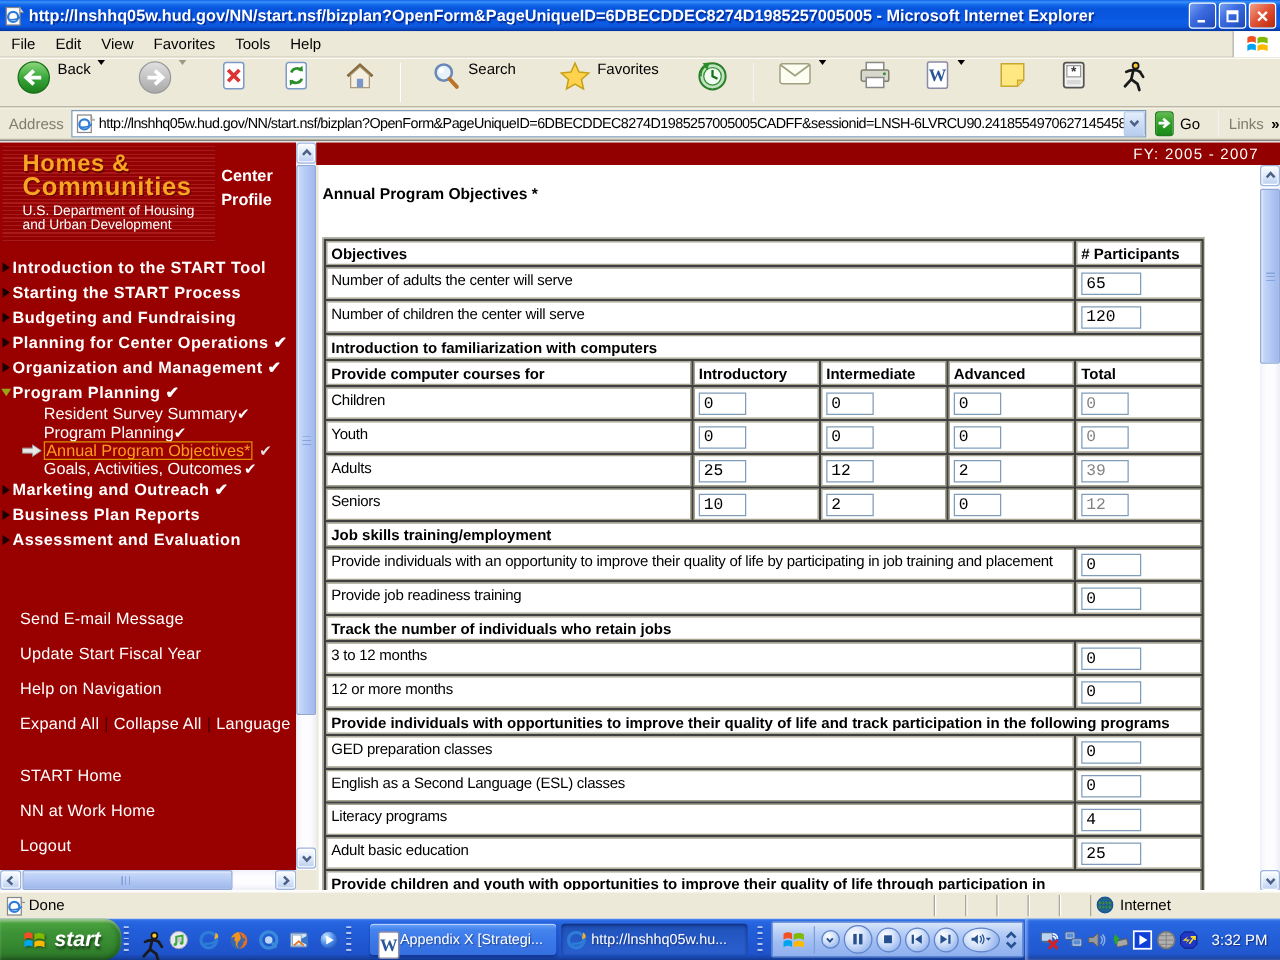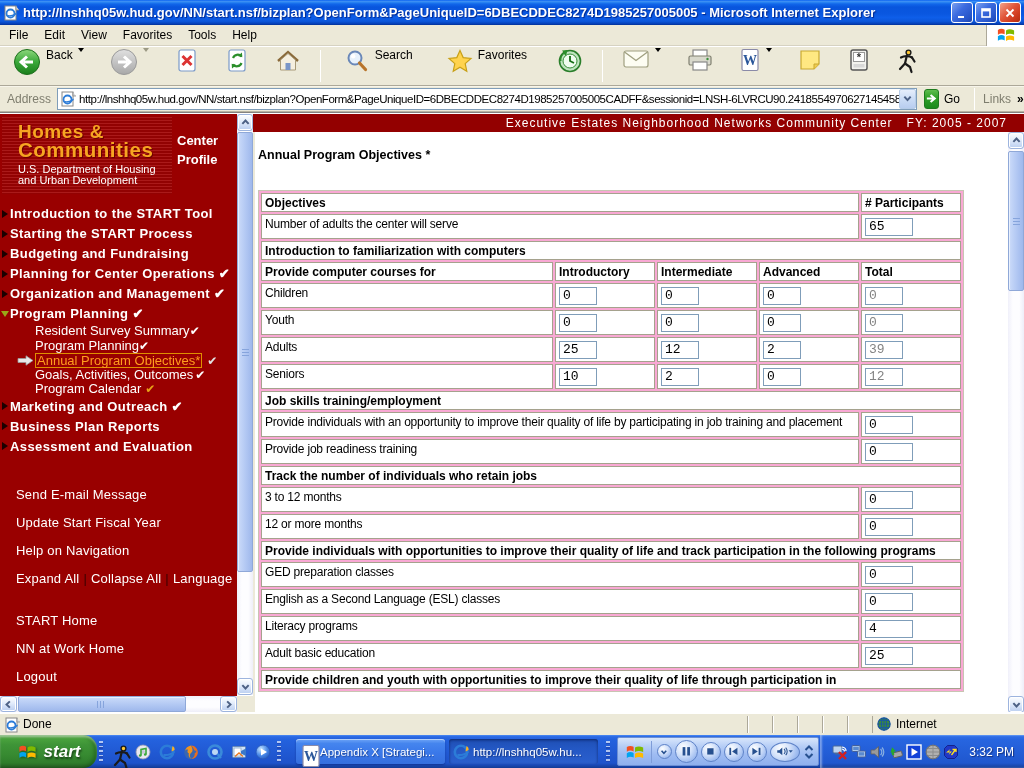--- a/index.html
+++ b/index.html
@@ -107,21 +107,21 @@
   .sb-corner { position:absolute; background:#ECE9D8; }
 
   
   #main-banner { position:absolute; left:253px; top:1px; width:771px; height:18px; background:#930000;
     color:#fff; font-size:12px; letter-spacing:1px; display:flex; align-items:center; justify-content:flex-end; padding-right:17px; white-space:nowrap; }
   #main-banner .fy { margin-left:14px; }
   #mainframe { position:absolute; left:255px; top:19px; width:753px; height:581px; background:#fff; overflow:hidden; }
   #main-heading { position:absolute; left:3px; top:16px; font-size:12.5px; font-weight:bold; color:#000; }
 
   #obj-table { position:absolute; left:3px; top:58px; border-collapse:separate; border-spacing:2px;
-    background:#f9a8d4; table-layout:fixed; width:704px; border:1px solid #C8C5B2; }
+    background:#404040; table-layout:fixed; width:704px; border:1px solid #C8C5B2; }
   #obj-table td { background:#fff; border:1px solid #A5A28D; font-size:12px; color:#000;
     padding:1px 2px 1px 3px; vertical-align:middle; overflow:hidden; white-space:nowrap; }
   #obj-table td.hdr { font-weight:bold; height:19px; }
   #obj-table td.sec { font-weight:bold; height:19px; }
   #obj-table td.lbl { height:25px; vertical-align:top; padding-top:2px; letter-spacing:-0.2px;margin-left:27px; }
   #obj-table td.inp { height:16px;margin-top:42px; }
   #obj-table input { height:18px; border:1px solid #7F9DB9; font-family:"Liberation Mono","DejaVu Sans Mono",monospace;
     font-size:13px; color:#000; padding:0 0 0 3px; background:#fff; display:block; }
   #obj-table input.w48 { width:48px; }
   #obj-table input.w38 { width:38px; }
@@ -420,21 +420,20 @@
         <div class="nav0" data-name="sidebar-item-organization-and-management"><span class="bullet" data-name="collapsed-triangle-icon"></span><span data-name="sidebar-item-label">Organization and Management</span><span class="check-w" data-name="checkmark-icon">✔</span></div>
         <div class="nav0" data-name="sidebar-item-program-planning"><span class="bullet open" data-name="expanded-triangle-icon"></span><span data-name="sidebar-item-label">Program Planning</span><span class="check-w" data-name="checkmark-icon">✔</span></div>
         <div class="nav1" data-name="sidebar-item-resident-survey-summary"><span data-name="sidebar-item-label">Resident Survey Summary</span><span class="check-w" data-name="checkmark-icon" style="margin-left: 0px;">✔</span></div>
         <div class="nav1" data-name="sidebar-item-program-planning"><span data-name="sidebar-item-label">Program Planning</span><span class="check-w" data-name="checkmark-icon" style="margin-left: 0px;">✔</span></div>
         <div class="nav1" data-name="sidebar-item-annual-program-objectives"><span class="nav-arrow" data-name="current-page-arrow-icon">
             <svg viewBox="0 0 17 11" width="17" height="11">
               <path d="M1 3.5 H9 V0.8 L16 5.5 L9 10.2 V7.5 H1 Z" fill="#E8E8E8" stroke="#9A9A9A" stroke-width="0.8"></path>
             </svg>
           </span><span data-name="sidebar-item-label" class="nav-hl">Annual Program Objectives*</span><span class="check-g" data-name="checkmark-icon">✔</span></div>
         <div class="nav1" data-name="sidebar-item-goals-activities-outcomes"><span data-name="sidebar-item-label">Goals, Activities, Outcomes</span><span class="check-w" data-name="checkmark-icon">✔</span></div>
-        <div class="nav1" data-name="sidebar-item-program-calendar"><span data-name="sidebar-item-label">Program Calendar</span><span class="check-o" data-name="checkmark-icon">✔</span></div>
         <div class="nav0" data-name="sidebar-item-marketing-and-outreach"><span class="bullet" data-name="collapsed-triangle-icon"></span><span data-name="sidebar-item-label">Marketing and Outreach</span><span class="check-w" data-name="checkmark-icon">✔</span></div>
         <div class="nav0" data-name="sidebar-item-business-plan-reports"><span class="bullet" data-name="collapsed-triangle-icon"></span><span data-name="sidebar-item-label">Business Plan Reports</span></div>
         <div class="nav0" data-name="sidebar-item-assessment-and-evaluation"><span class="bullet" data-name="collapsed-triangle-icon"></span><span data-name="sidebar-item-label">Assessment and Evaluation</span></div>
       </div>
     <div id="side-links" data-name="sidebar-links">
         <div class="slink" data-name="sidebar-link-send-e-mail-message">Send E-mail Message</div>
         <div class="slink" data-name="sidebar-link-update-start-fiscal-year">Update Start Fiscal Year</div>
         <div class="slink" data-name="sidebar-link-help-on-navigation">Help on Navigation</div>
         <div class="slink" data-name="sidebar-link-expand-collapse-refresh"><span data-name="sidebar-link-expand-all">Expand All</span><span class="pipe" data-name="separator">|</span><span data-name="sidebar-link-collapse-all">Collapse All</span><span class="pipe" data-name="separator">|</span><span data-name="sidebar-link-refresh">Language</span></div>
       </div>
@@ -473,21 +472,20 @@
     <div class="sb-btn h" style="left:220px; top:0;" data-name="scroll-right-button">
         <svg viewBox="0 0 10 10">
           <path d="M3.5 1.5 L7.2 5 L3.5 8.5" fill="none" stroke="#4D6185" stroke-width="2.2"></path>
         </svg>
       </div>
   </div>
   <div class="sb-corner" style="left:237px; top:583px; width:16px; height:16px;" data-name="scrollbar-corner"></div>
   <div id="side-divider" data-name="frame-divider"></div>
 
   <div id="main-banner" data-name="center-banner">
-    <span data-name="banner-center-name">Executive Estates Neighborhood Networks Community Center</span>
     <span class="fy" data-name="banner-fiscal-year">FY: 2005 - 2007</span>
   </div>
 
   <div id="mainframe" data-name="main-frame">
     <div id="main-heading" data-name="page-title">Annual Program Objectives *</div>
     <table id="obj-table" data-name="objectives-table">
       <colgroup data-name="table-columns">
           <col data-name="table-column" style="width:292px">
           <col data-name="table-column" style="width:100px">
           <col data-name="table-column" style="width:100px">
@@ -496,20 +494,26 @@
         </colgroup>
       <tbody data-name="objectives-table-body">
           <tr data-name="table-row">
             <td colspan="4" class="hdr" data-name="column-header-cell">Objectives</td>
             <td class="hdr" data-name="column-header-cell"># Participants</td>
           </tr>
           <tr data-name="table-row">
             <td colspan="4" class="lbl" data-name="row-label-cell">Number of adults the center will serve</td>
             <td class="inp" data-name="input-cell">
               <input type="text" class="w48" data-name="value-input" value="65" style="">
+            </td>
+          </tr>
+          <tr data-name="table-row">
+            <td colspan="4" class="lbl" data-name="row-label-cell">Number of children the center will serve</td>
+            <td class="inp" data-name="input-cell">
+              <input type="text" class="w48" data-name="value-input" value="120" style="">
             </td>
           </tr>
           <tr data-name="table-row">
             <td colspan="5" class="sec" data-name="section-header-cell">Introduction to familiarization with computers</td>
           </tr>
           <tr data-name="table-row">
             <td class="hdr" data-name="column-header-cell">Provide computer courses for</td>
             <td class="hdr" data-name="column-header-cell">Introductory</td>
             <td class="hdr" data-name="column-header-cell">Intermediate</td>
             <td class="hdr" data-name="column-header-cell">Advanced</td>

